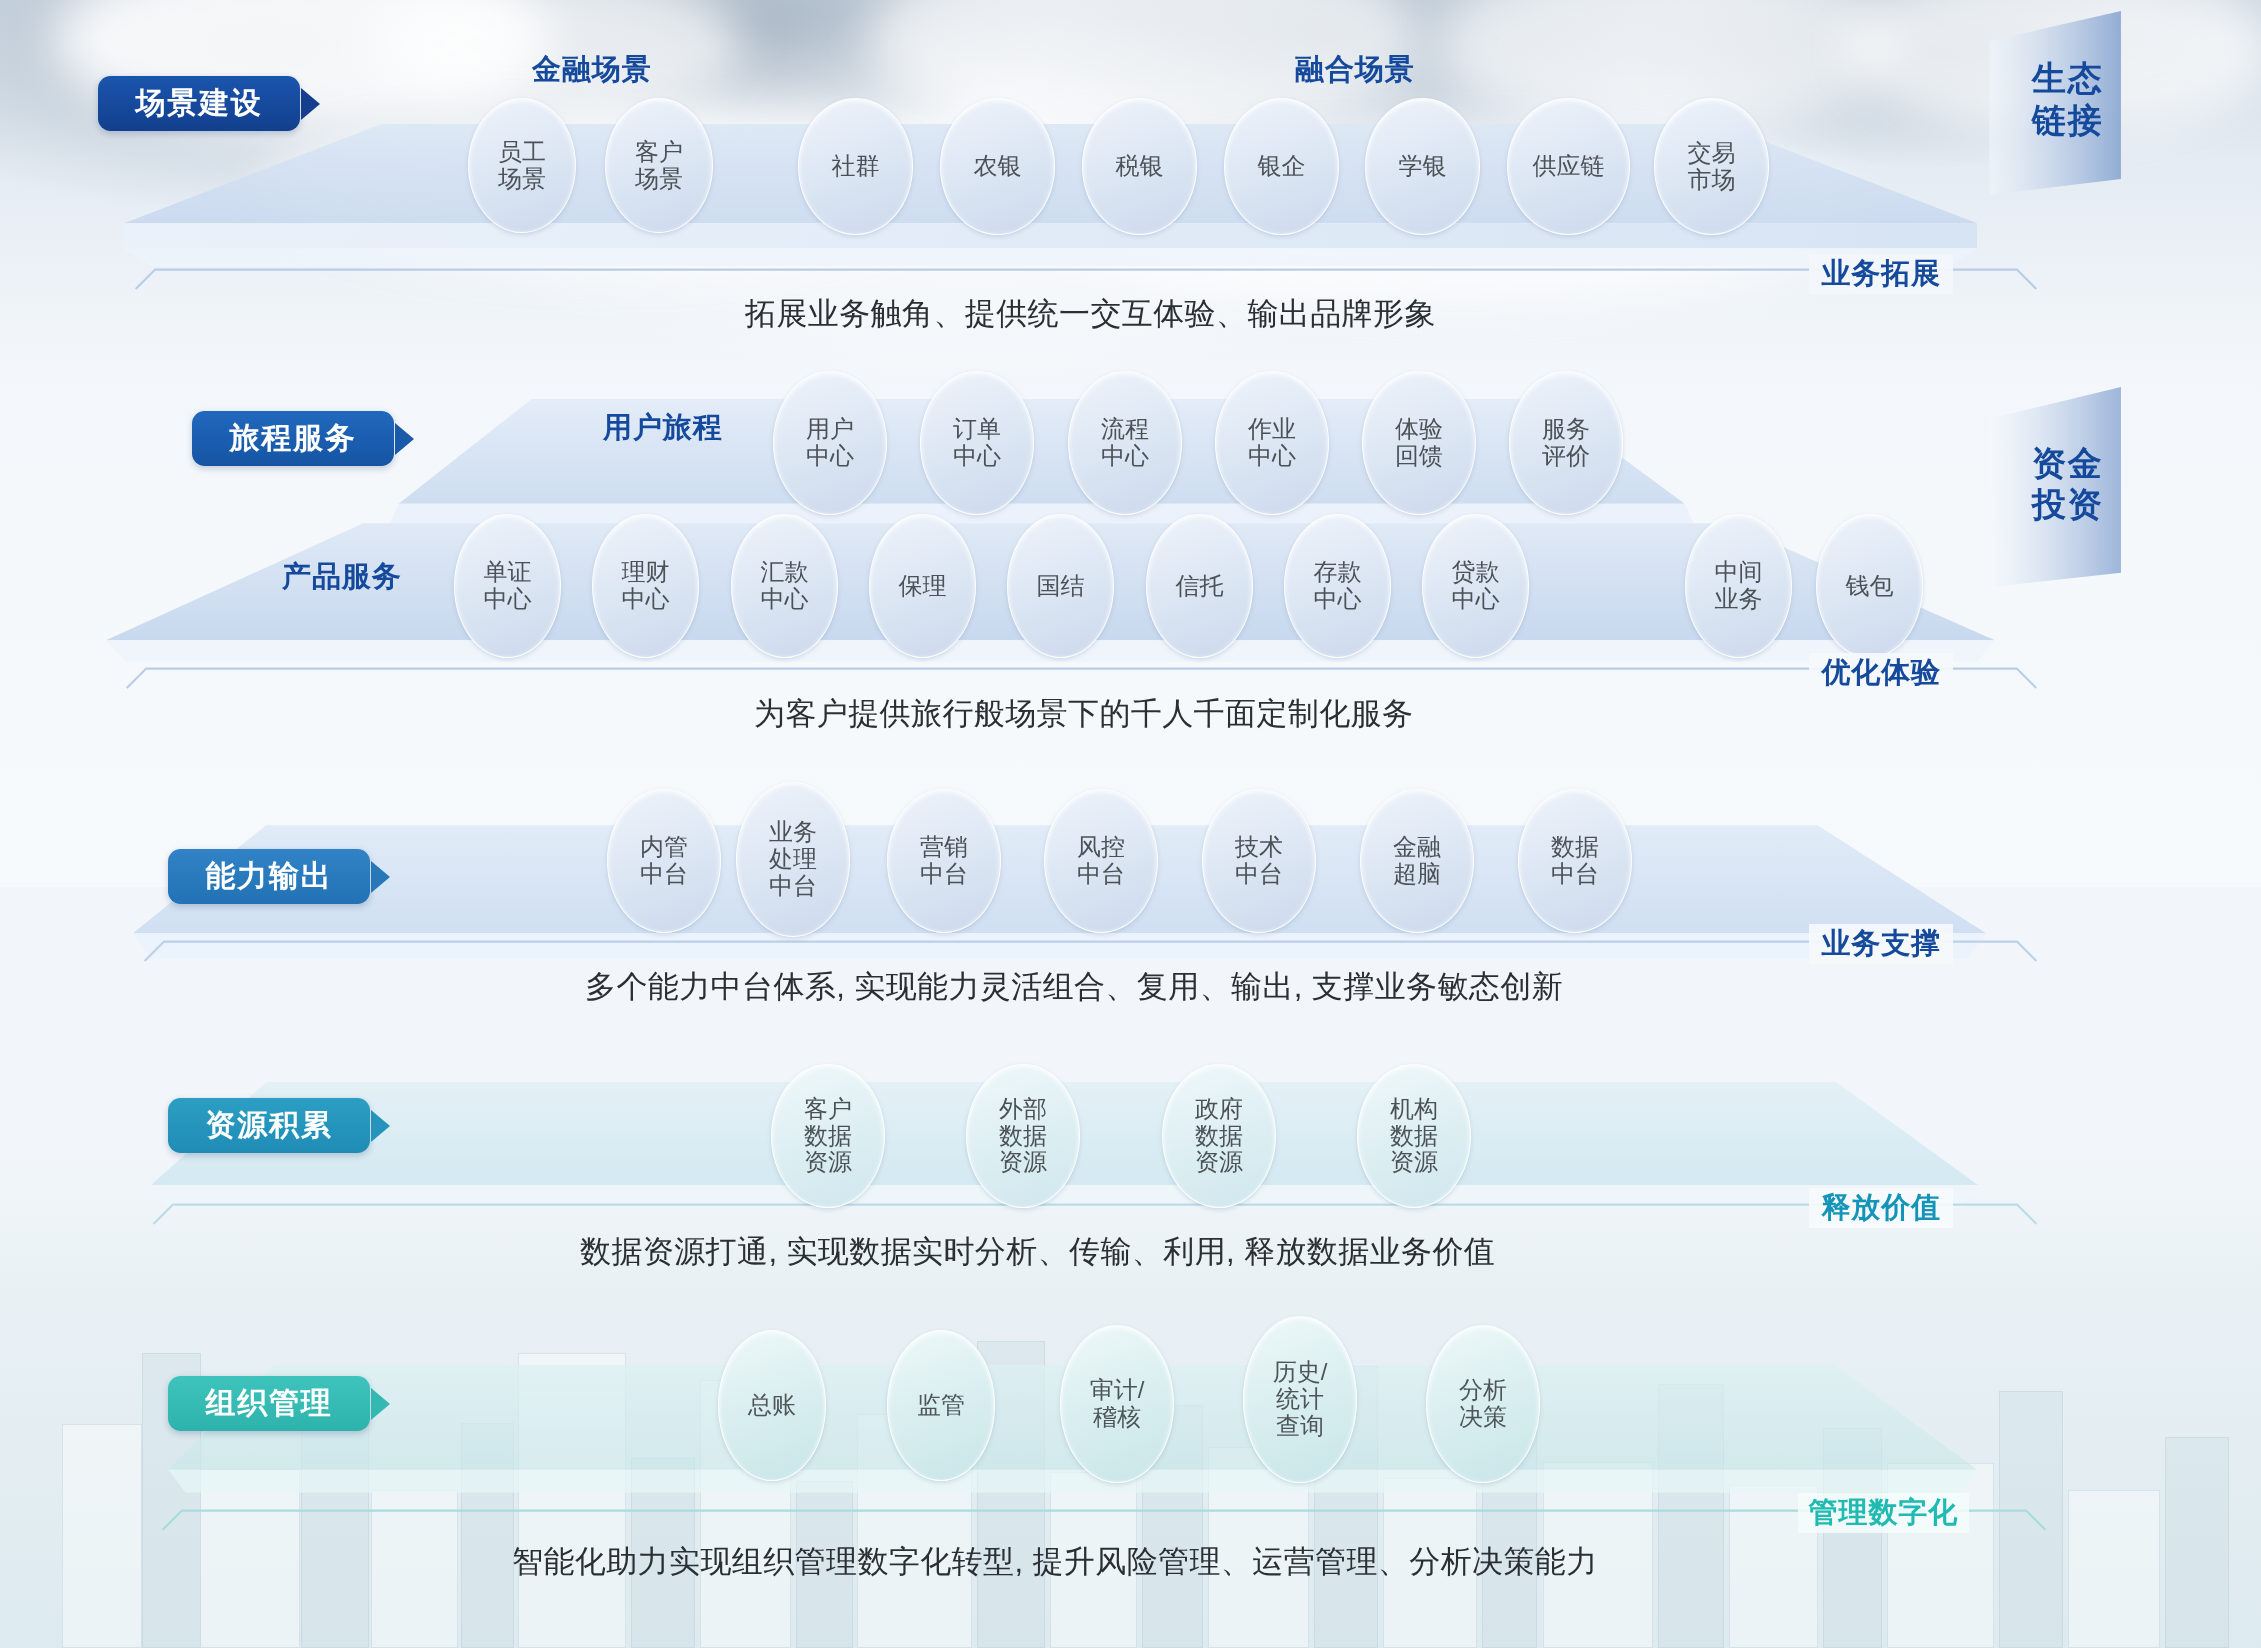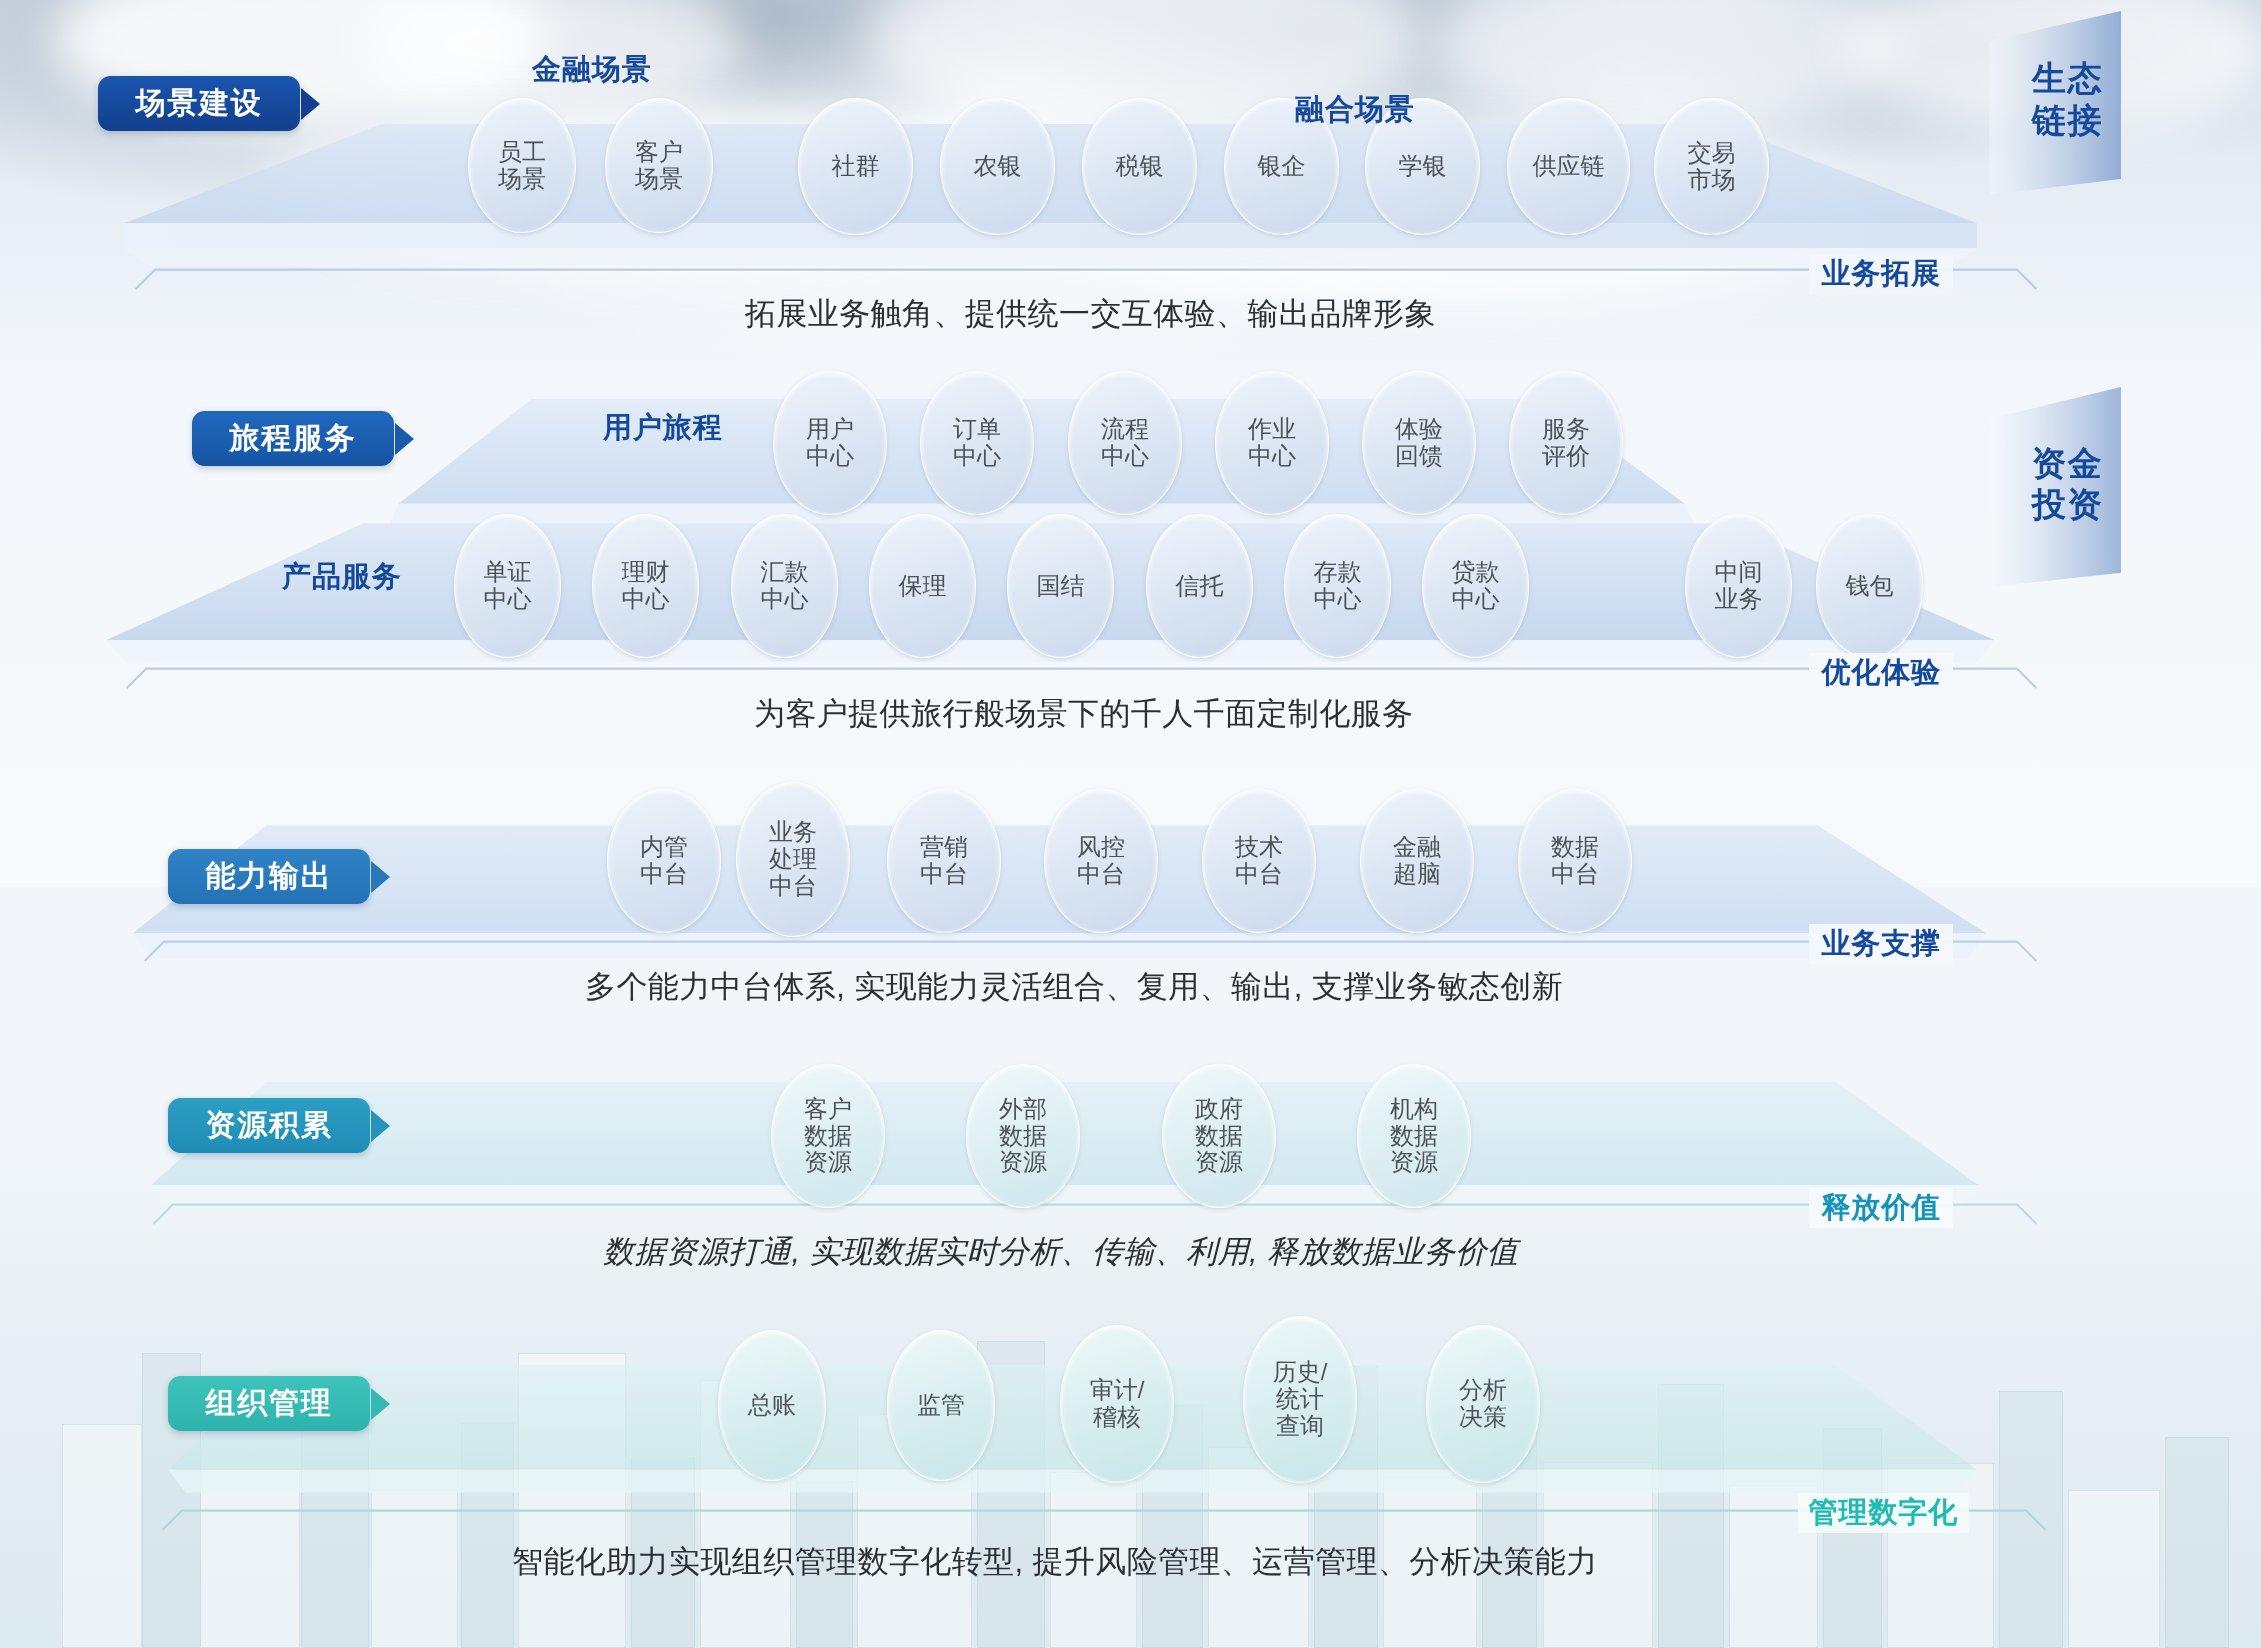--- a/index.html
+++ b/index.html
@@ -175,21 +175,21 @@
       <polygon points="0,140 2090,140 2060,160 30,160" fill="#eef4fb" opacity=".8"></polygon>
     </svg>
   </div>
 
   <div class="pill" style="left:98px;top:76px;background:linear-gradient(180deg,#1a55ad,#123f8d);">
     <span>场景建设</span>
     <span class="nub" style="border-left:19.5px solid #143f8e;"></span>
   </div>
 
   <div class="cat" style="left:532px;top:50px;">金融场景</div>
-  <div class="cat" style="left:1295px;top:50px;margin-top:40px;">融合场景</div>
+  <div class="cat" style="left:1295px;top:50px;">融合场景</div>
 
   <div class="node blue" style="left:468px;top:98px;width:106px;height:133px;">
       <span>
         <div>员工</div>
         <div>场景</div>
       </span>
     </div>
   <div class="node blue" style="left:605px;top:98px;width:106px;height:133px;">
       <span>
         <div>客户</div>
@@ -499,21 +499,21 @@
         <div>资源</div>
       </span>
     </div>
 
   <div style="position:absolute;left:142px;top:1201px;width:1906px;height:30px;z-index:6;">
     <svg width="1906" height="30" viewBox="0 0 2150 34">
       <polyline points="8,26 30,4 2120,4 2142,26" fill="none" stroke="#bcdbe6" stroke-width="2.5"></polyline>
     </svg>
   </div>
   <div class="raillabel" style="left:1809px;top:1188px;color:#1394b8;background:rgba(246,251,252,.9);padding:0 12.4px;">释放价值</div>
-  <div class="caption" style="left:603px;top:1231px;font-style:italic;">数据资源打通, 实现数据实时分析、传输、利用, 释放数据业务价值</div>
+  <div class="caption" style="left:580px;top:1231px;">数据资源打通, 实现数据实时分析、传输、利用, 释放数据业务价值</div>
 
   <div class="tier" style="left:168px;top:1365px;width:1809px;height:142px;">
     <svg width="1809" height="142" viewBox="0 0 2040 160">
       <defs>
         <linearGradient id="g5" x1="0" y1="0" x2="0" y2="1">
           <stop offset="0%" stop-color="#ddf0f2" stop-opacity=".72"></stop>
           <stop offset="100%" stop-color="#c8e7ea" stop-opacity=".62"></stop>
         </linearGradient>
       </defs>
       <polygon points="120,0 1880,0 2040,118 0,118" fill="url(#g5)"></polygon>

